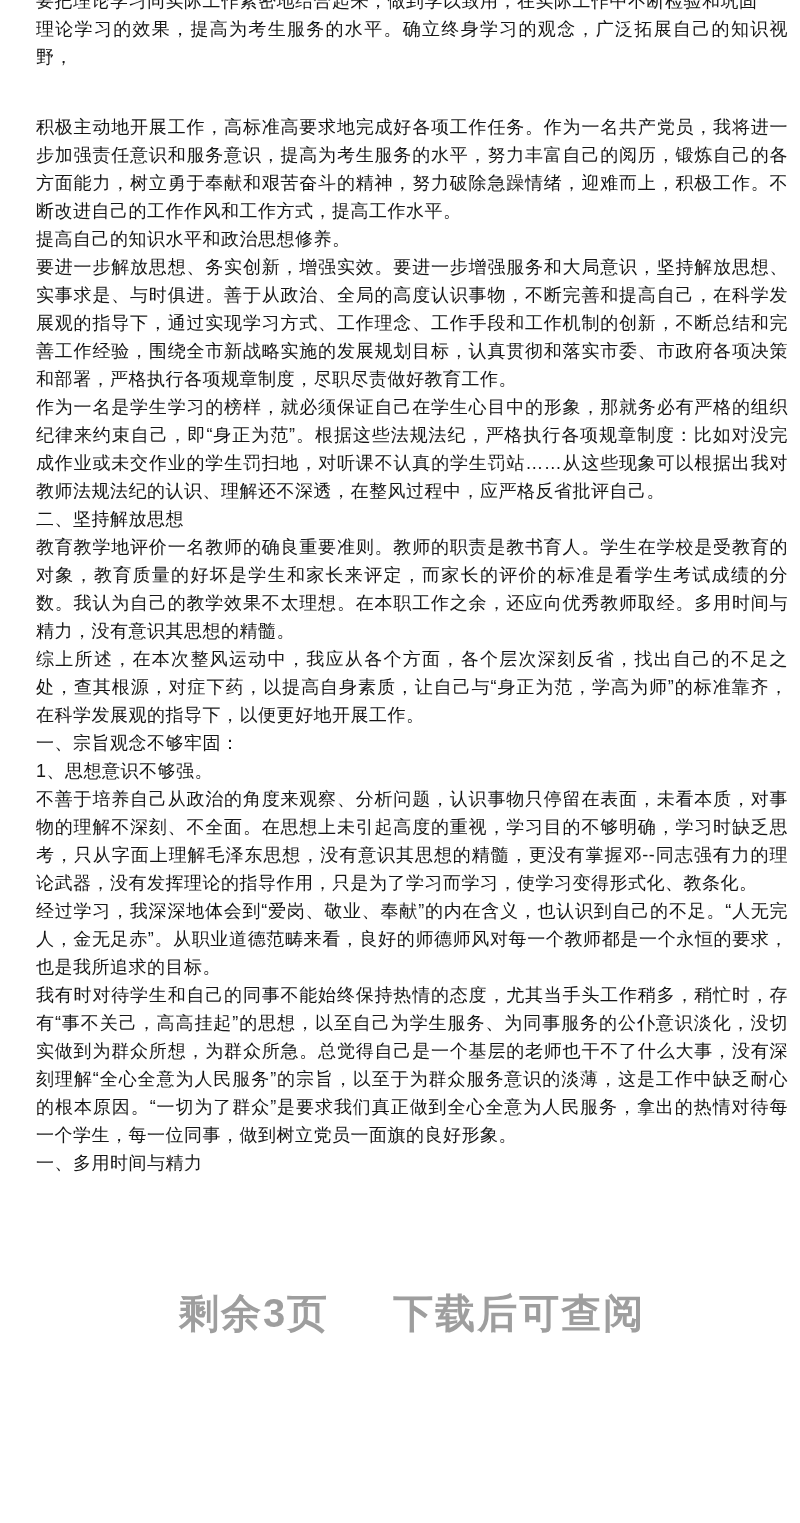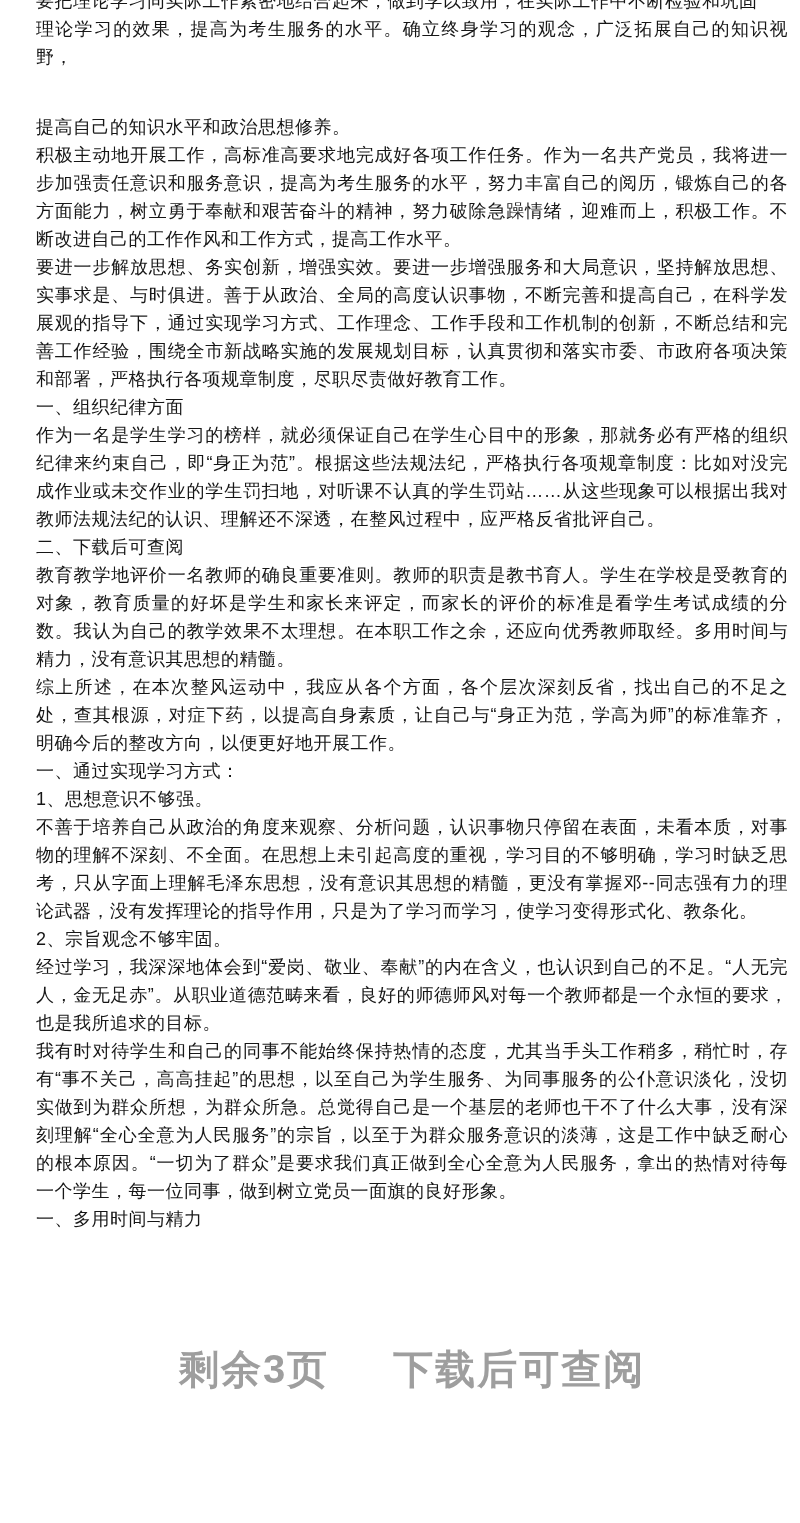--- a/index.html
+++ b/index.html
@@ -65,32 +65,30 @@
   <div class="content">
 
     <div class="top-clip">
       <p class="para">要把理论学习同实际工作紧密地结合起来，做到学以致用，在实际工作中不断检验和巩固</p>
     </div>
 
     <p class="para">理论学习的效果，提高为考生服务的水平。确立终身学习的观念，广泛拓展自己的知识视野，</p>
 
     <div class="blank-gap"></div>
 
+    <p class="para">积极主动地开展工作，高标准高要求地完成好各项工作任务。作为一名共产党员，我将进一步加强责任意识和服务意识，提高为考生服务的水平，努力丰富自己的阅历，锻炼自己的各方面能力，树立勇于奉献和艰苦奋斗的精神，努力破除急躁情绪，迎难而上，积极工作。不断改进自己的工作作风和工作方式，提高工作水平。</p>
     <p class="para">提高自己的知识水平和政治思想修养。</p>
-    <p class="para">积极主动地开展工作，高标准高要求地完成好各项工作任务。作为一名共产党员，我将进一步加强责任意识和服务意识，提高为考生服务的水平，努力丰富自己的阅历，锻炼自己的各方面能力，树立勇于奉献和艰苦奋斗的精神，努力破除急躁情绪，迎难而上，积极工作。不断改进自己的工作作风和工作方式，提高工作水平。</p>
     <p class="para">要进一步解放思想、务实创新，增强实效。要进一步增强服务和大局意识，坚持解放思想、实事求是、与时俱进。善于从政治、全局的高度认识事物，不断完善和提高自己，在科学发展观的指导下，通过实现学习方式、工作理念、工作手段和工作机制的创新，不断总结和完善工作经验，围绕全市新战略实施的发展规划目标，认真贯彻和落实市委、市政府各项决策和部署，严格执行各项规章制度，尽职尽责做好教育工作。</p>
-    <p class="para">一、组织纪律方面</p>
     <p class="para">作为一名是学生学习的榜样，就必须保证自己在学生心目中的形象，那就务必有严格的组织纪律来约束自己，即“身正为范”。根据这些法规法纪，严格执行各项规章制度：比如对没完成作业或未交作业的学生罚扫地，对听课不认真的学生罚站……从这些现象可以根据出我对教师法规法纪的认识、理解还不深透，在整风过程中，应严格反省批评自己。</p>
-    <p class="para">二、下载后可查阅</p>
+    <p class="para">二、坚持解放思想</p>
     <p class="para">教育教学地评价一名教师的确良重要准则。教师的职责是教书育人。学生在学校是受教育的对象，教育质量的好坏是学生和家长来评定，而家长的评价的标准是看学生考试成绩的分数。我认为自己的教学效果不太理想。在本职工作之余，还应向优秀教师取经。多用时间与精力，没有意识其思想的精髓。</p>
-    <p class="para">综上所述，在本次整风运动中，我应从各个方面，各个层次深刻反省，找出自己的不足之处，查其根源，对症下药，以提高自身素质，让自己与“身正为范，学高为师”的标准靠齐，明确今后的整改方向，以便更好地开展工作。</p>
-    <p class="para">一、通过实现学习方式：</p>
+    <p class="para">综上所述，在本次整风运动中，我应从各个方面，各个层次深刻反省，找出自己的不足之处，查其根源，对症下药，以提高自身素质，让自己与“身正为范，学高为师”的标准靠齐，在科学发展观的指导下，以便更好地开展工作。</p>
+    <p class="para">一、宗旨观念不够牢固：</p>
     <p class="para">1、思想意识不够强。</p>
     <p class="para">不善于培养自己从政治的角度来观察、分析问题，认识事物只停留在表面，未看本质，对事物的理解不深刻、不全面。在思想上未引起高度的重视，学习目的不够明确，学习时缺乏思考，只从字面上理解毛泽东思想，没有意识其思想的精髓，更没有掌握邓--同志强有力的理论武器，没有发挥理论的指导作用，只是为了学习而学习，使学习变得形式化、教条化。</p>
-    <p class="para">2、宗旨观念不够牢固。</p>
     <p class="para">经过学习，我深深地体会到“爱岗、敬业、奉献”的内在含义，也认识到自己的不足。“人无完人，金无足赤”。从职业道德范畴来看，良好的师德师风对每一个教师都是一个永恒的要求，也是我所追求的目标。</p>
     <p class="para">我有时对待学生和自己的同事不能始终保持热情的态度，尤其当手头工作稍多，稍忙时，存有“事不关己，高高挂起”的思想，以至自己为学生服务、为同事服务的公仆意识淡化，没切实做到为群众所想，为群众所急。总觉得自己是一个基层的老师也干不了什么大事，没有深刻理解“全心全意为人民服务”的宗旨，以至于为群众服务意识的淡薄，这是工作中缺乏耐心的根本原因。“一切为了群众”是要求我们真正做到全心全意为人民服务，拿出的热情对待每一个学生，每一位同事，做到树立党员一面旗的良好形象。</p>
     <p class="para">一、多用时间与精力</p>
 
   </div>
 
   <div class="doc-footer">
     <span>剩余3页</span><span class="spacer"></span><span>下载后可查阅</span>
   </div>
 </div>

